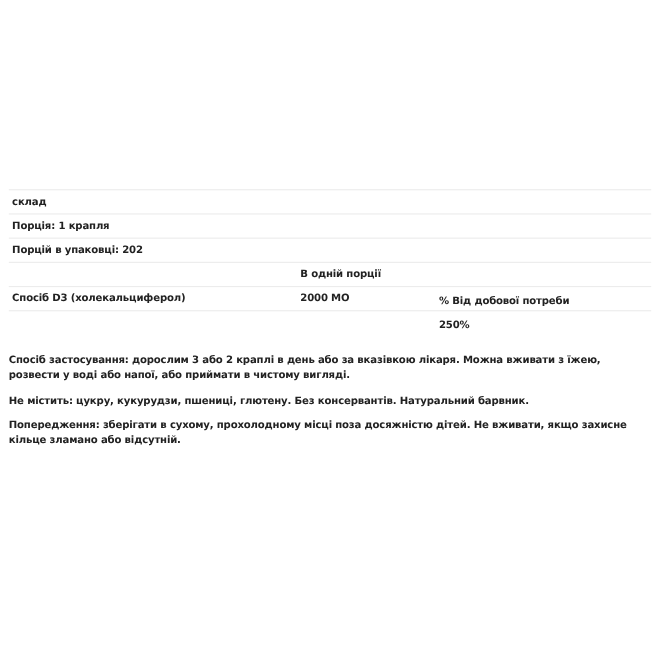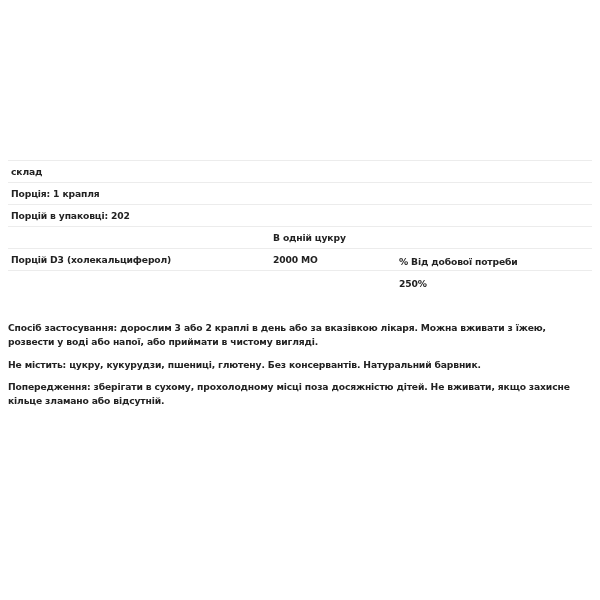--- a/index.html
+++ b/index.html
@@ -14,21 +14,21 @@
       overflow: hidden;
       font-family: "DejaVu Sans", sans-serif;
       color: #222222;
       font-weight: bold;
       font-size: 9.2px;
       letter-spacing: -0.15px;
     }
     .table {
       position: absolute;
       left: 8px;
-      top: 160px;
+      top: 172px;
       width: 584px;
       border-top: 1px solid #ececec;
     }
     .row {
       position: relative;
       height: 21px;
       border-bottom: 1px solid #ececec;
     }
     .cell {
       position: absolute;
@@ -58,25 +58,25 @@
     <span class="cell c1">склад</span>
   </div>
   <div class="row">
     <span class="cell c1">Порція: 1 крапля</span>
   </div>
   <div class="row">
     <span class="cell c1">Порцій в упаковці: 202</span>
   </div>
   <div class="row">
     <span class="cell c1"></span>
-    <span class="cell c2">В одній цукру</span>
+    <span class="cell c2">В одній порції</span>
     <span class="cell c3">% Від добової потреби</span>
   </div>
   <div class="row">
-    <span class="cell c1">Порцій D3 (холекальциферол)</span>
+    <span class="cell c1">Спосіб D3 (холекальциферол)</span>
     <span class="cell c2">2000 МО</span>
     <span class="cell c3">250%</span>
   </div>
 </div>
 
 <div class="notes">
   <p class="note">Спосіб застосування: дорослим 3 або 2 краплі в день або за вказівкою лікаря. Можна вживати з їжею, розвести у воді або напої, або приймати в чистому вигляді.</p>
   <p class="note">Не містить: цукру, кукурудзи, пшениці, глютену. Без консервантів. Натуральний барвник.</p>
   <p class="note">Попередження: зберігати в сухому, прохолодному місці поза досяжністю дітей. Не вживати, якщо захисне кільце зламано або відсутній.</p>
 </div>

